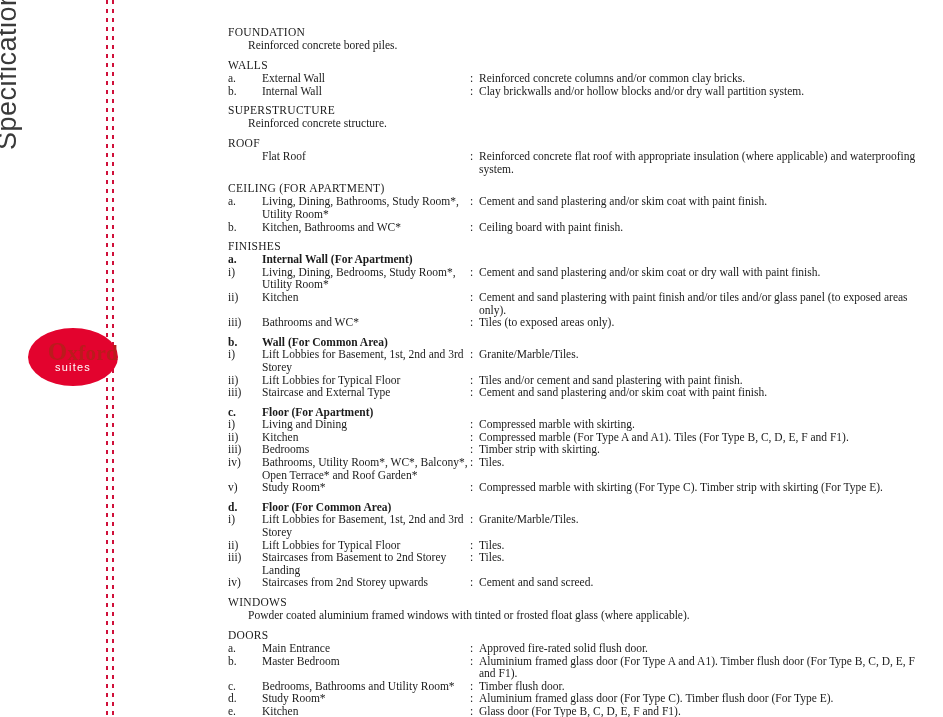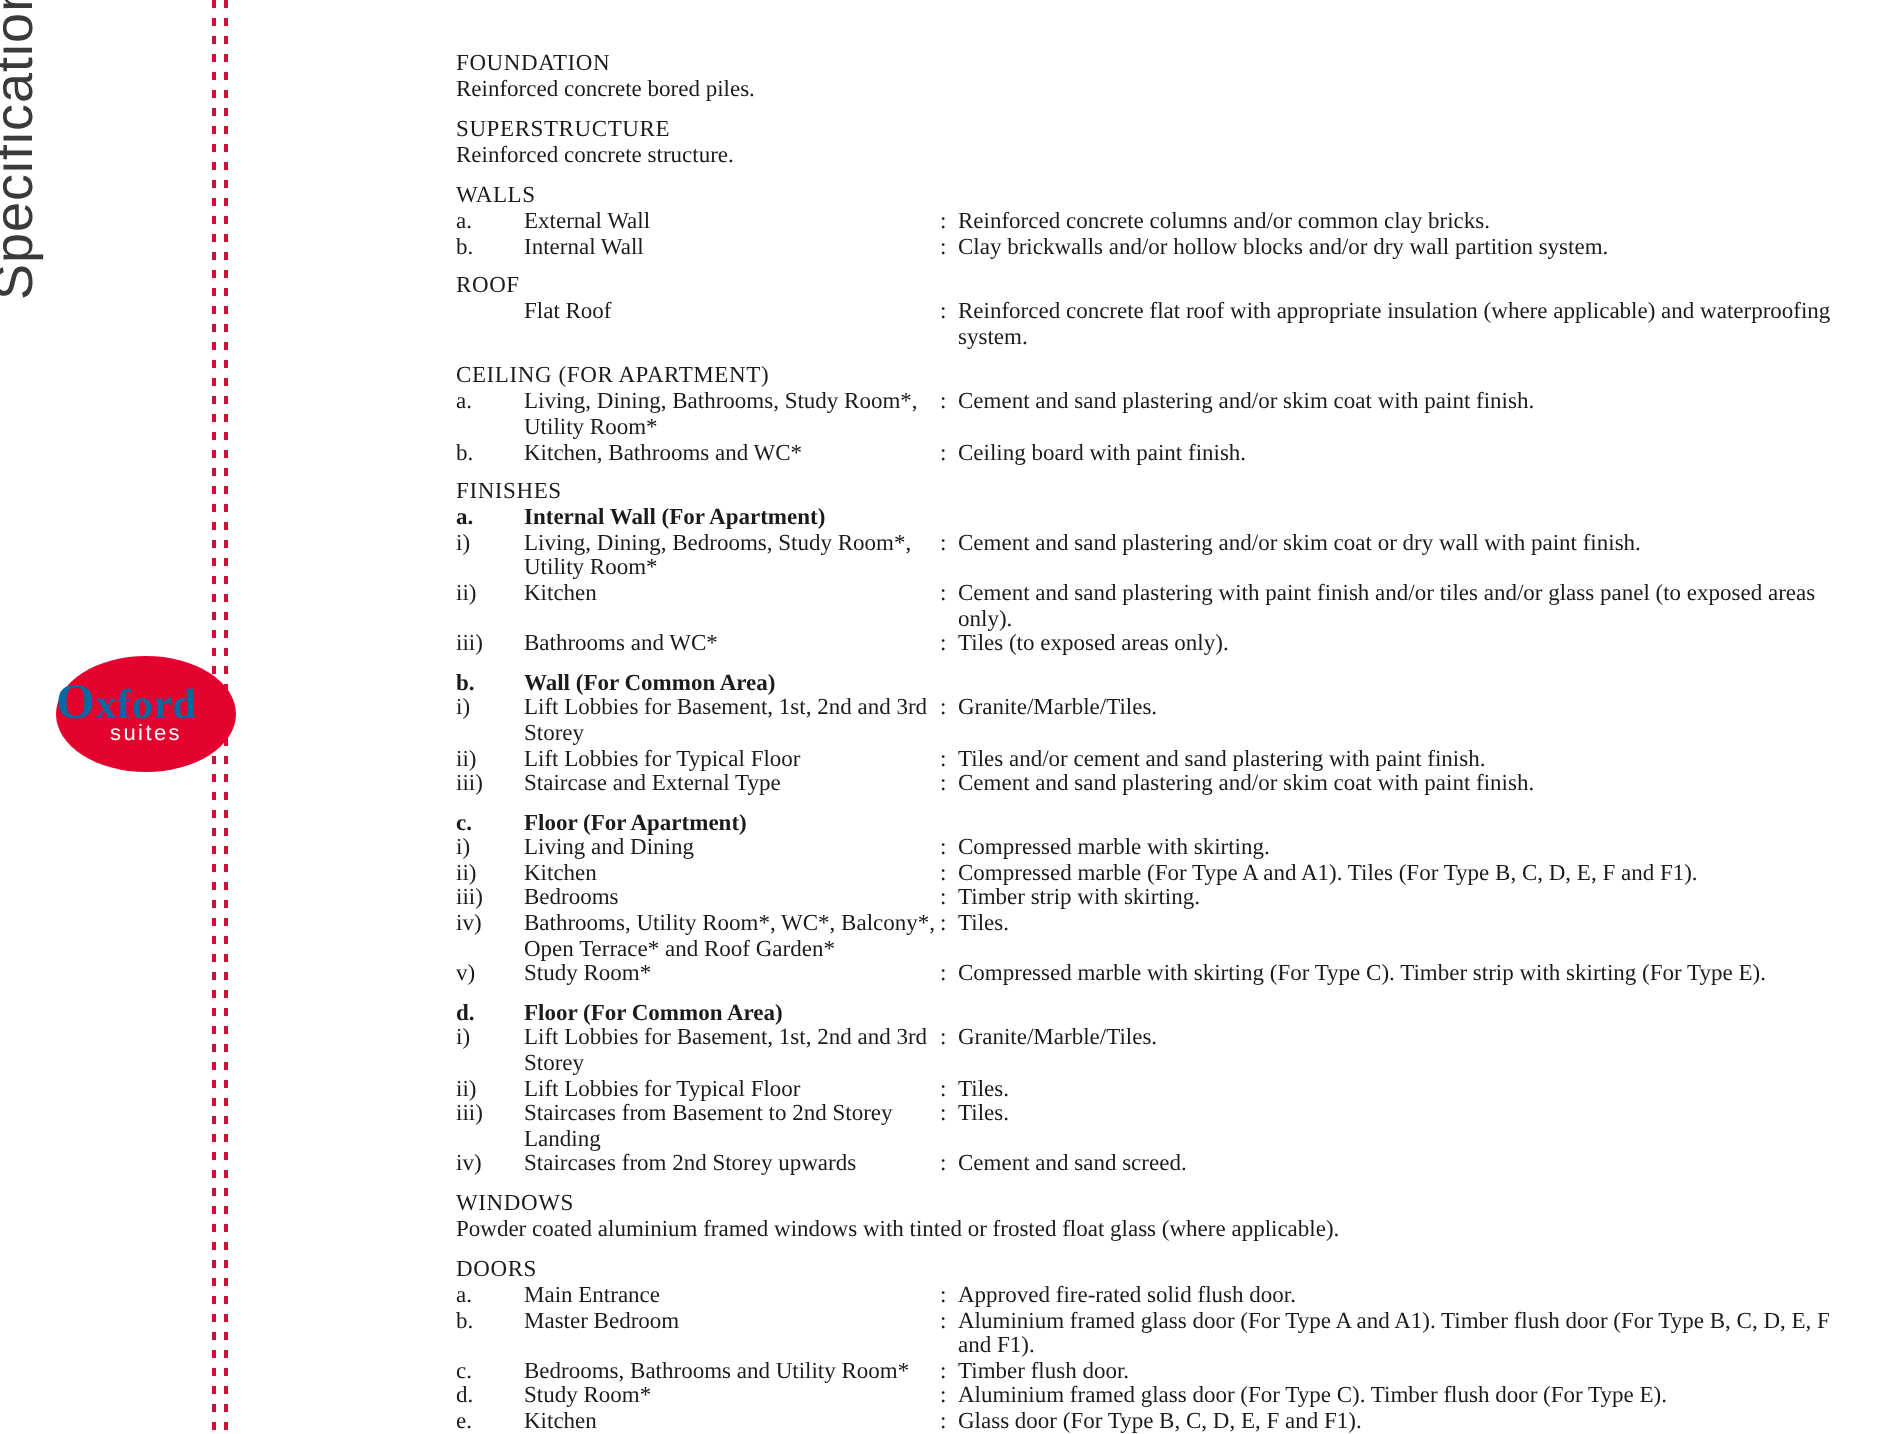--- a/index.html
+++ b/index.html
@@ -47,22 +47,22 @@
     width:90px; height:60px;
   }
   .logo .oval {
     position:absolute; left:0; top:0;
     width:90px; height:58px;
     background:#e3032e;
     border-radius:50% / 50%;
   }
   .logo .brand {
     position:absolute; left:0; top:10px; width:90px;
-    text-align:left;
-    color:#0369a1;
+    text-align:right;
+    color:#b91c1c;
     font-family:"Liberation Serif", serif;
     font-size:21px;
     font-weight:700;
     letter-spacing:0.3px;
   }
   .logo .brand .bigo { font-size:25px; }
   .logo .sub {
     position:absolute; left:0; top:33px; width:90px;
     text-align:center;
     color:#ffffff;
@@ -83,20 +83,21 @@
     font-weight:400;
     letter-spacing:0.3px;
     margin:0;
     padding:0;
     line-height:13px;
     text-transform:uppercase;
   }
   .plain {
     font-size:11.5px;
     line-height:13px;
+    margin-left:20px;
   }
 
   table.rows { border-collapse:collapse; width:100%; }
   table.rows td {
     vertical-align:top;
     font-size:11.5px;
     line-height:12.6px;
     padding:0;
   }
   td.lbl { width:34px; padding-right:2px; white-space:nowrap; }
@@ -124,45 +125,45 @@
 </div>
 
 <div class="doc">
 
   <div>
     <div class="sec-head">FOUNDATION</div>
     <div class="plain">Reinforced concrete bored piles.</div>
   </div>
 
   <div class="grp">
+    <div class="sec-head">WALLS</div>
+    <table class="rows">
+      <tbody>
+          <tr>
+        <td class="lbl">a.</td>
+        <td class="txt">External Wall</td>
+        <td class="colon">:</td>
+        <td class="val">Reinforced concrete columns and/or common clay bricks.</td>
+      </tr>
+      <tr>
+        <td class="lbl">b.</td>
+        <td class="txt">Internal Wall</td>
+        <td class="colon">:</td>
+        <td class="val">Clay brickwalls and/or hollow blocks and/or dry wall partition system.</td>
+      </tr>
+    </tbody>
+      </table>
+  </div>
+
+  <div class="grp">
     <div class="sec-head">SUPERSTRUCTURE</div>
     <div class="plain">Reinforced concrete structure.</div>
   </div>
 
   <div class="grp">
-    <div class="sec-head">WALLS</div>
-    <table class="rows">
-      <tbody>
-          <tr>
-        <td class="lbl">a.</td>
-        <td class="txt">External Wall</td>
-        <td class="colon">:</td>
-        <td class="val">Reinforced concrete columns and/or common clay bricks.</td>
-      </tr>
-      <tr>
-        <td class="lbl">b.</td>
-        <td class="txt">Internal Wall</td>
-        <td class="colon">:</td>
-        <td class="val">Clay brickwalls and/or hollow blocks and/or dry wall partition system.</td>
-      </tr>
-    </tbody>
-      </table>
-  </div>
-
-  <div class="grp">
     <div class="sec-head">ROOF</div>
     <table class="rows">
       <tbody>
           <tr>
         <td class="lbl"></td>
         <td class="txt">Flat Roof</td>
         <td class="colon">:</td>
         <td class="val">Reinforced concrete flat roof with appropriate insulation (where applicable) and waterproofing system.</td>
       </tr>
     </tbody>

